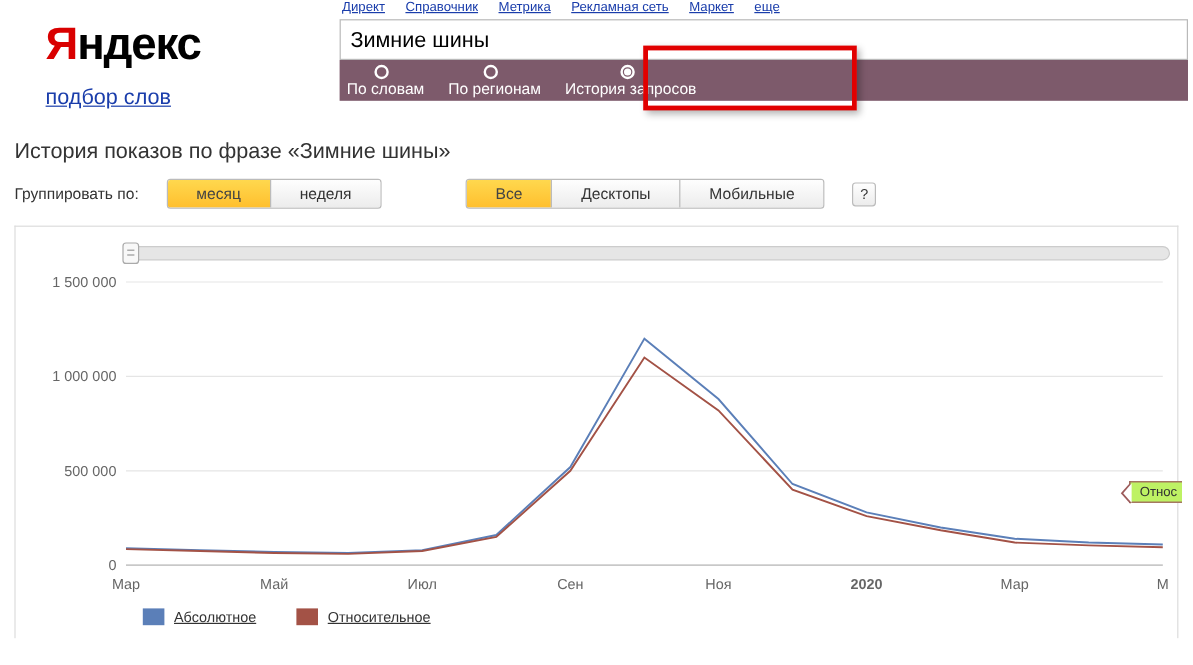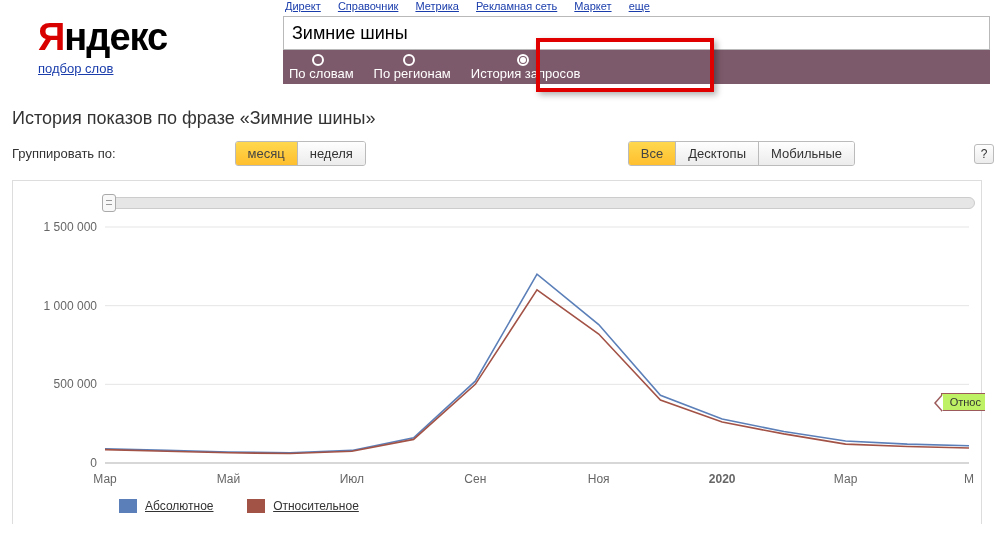--- a/index.html
+++ b/index.html
@@ -27,22 +27,22 @@
   }
   .logo-block { width: 145px; }
   .logo {
     font-size: 38px;
     font-weight: bold;
     letter-spacing: -1px;
     color: #000;
   }
   .logo .y-red { color: #d90000; }
   .sublogo {
-    margin-top: 2px;
-    font-size: 13px;
+    margin-top: 12px;
+    font-size: 18px;
     color: #1a3dab;
     text-decoration: underline;
   }
   .search-area {
     margin-left: 100px;
     flex: 1;
     padding-right: 4px;
   }
   .search-input {
     width: 100%;
@@ -95,32 +95,31 @@
   .page-title {
     padding: 24px 0 12px 12px;
     font-size: 18px;
   }
   .controls-row {
     display: flex;
     align-items: center;
     padding-left: 12px;
     gap: 23px;
     margin-bottom: 14px;
-    justify-content: space-between;
   }
   .controls-label { font-size: 13px; }
   .btn-group {
     display: inline-flex;
     border: 1px solid #bbb;
     border-radius: 3px;
     overflow: hidden;
     background: linear-gradient(#fefefe,#ececec);
   }
   .btn-group .btn {
-    padding: 4px 12px;
+    padding: 4px 24px;
     font-size: 13px;
     border-left: 1px solid #bbb;
     cursor: pointer;
     background: linear-gradient(#fefefe,#ececec);
   }
   .btn-group .btn:first-child { border-left: none; }
   .btn.active {
     background: linear-gradient(#ffd84e,#ffbf2e);
     color: #444;
   }

